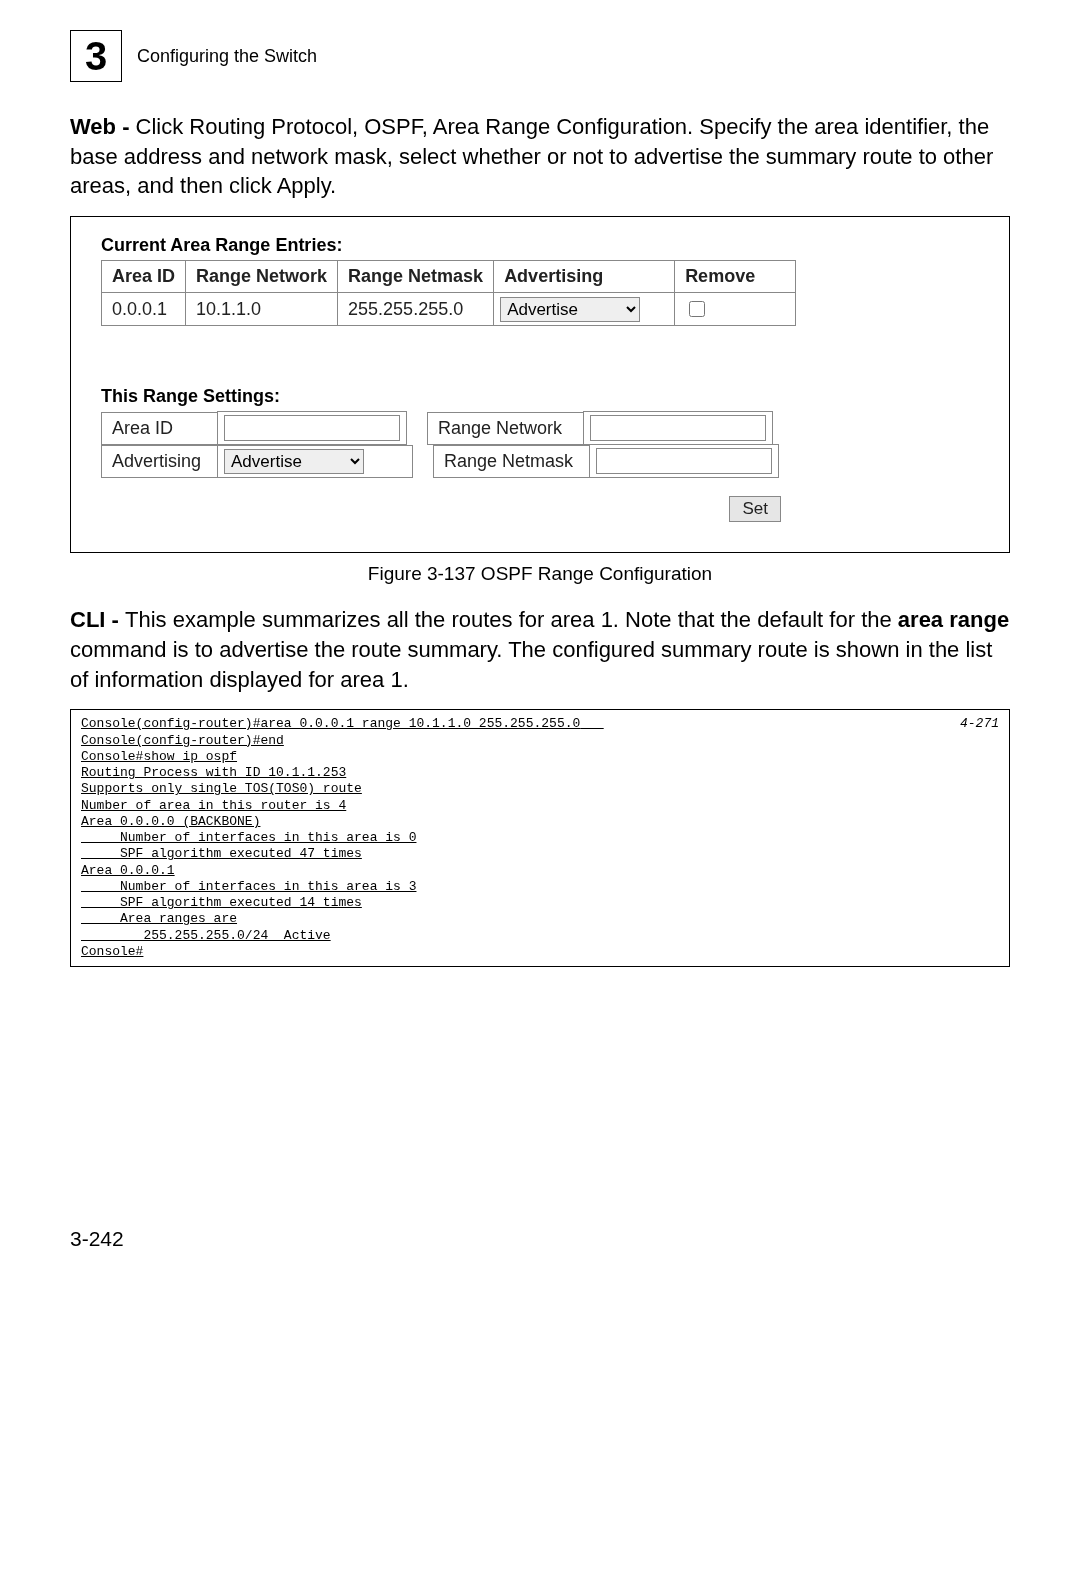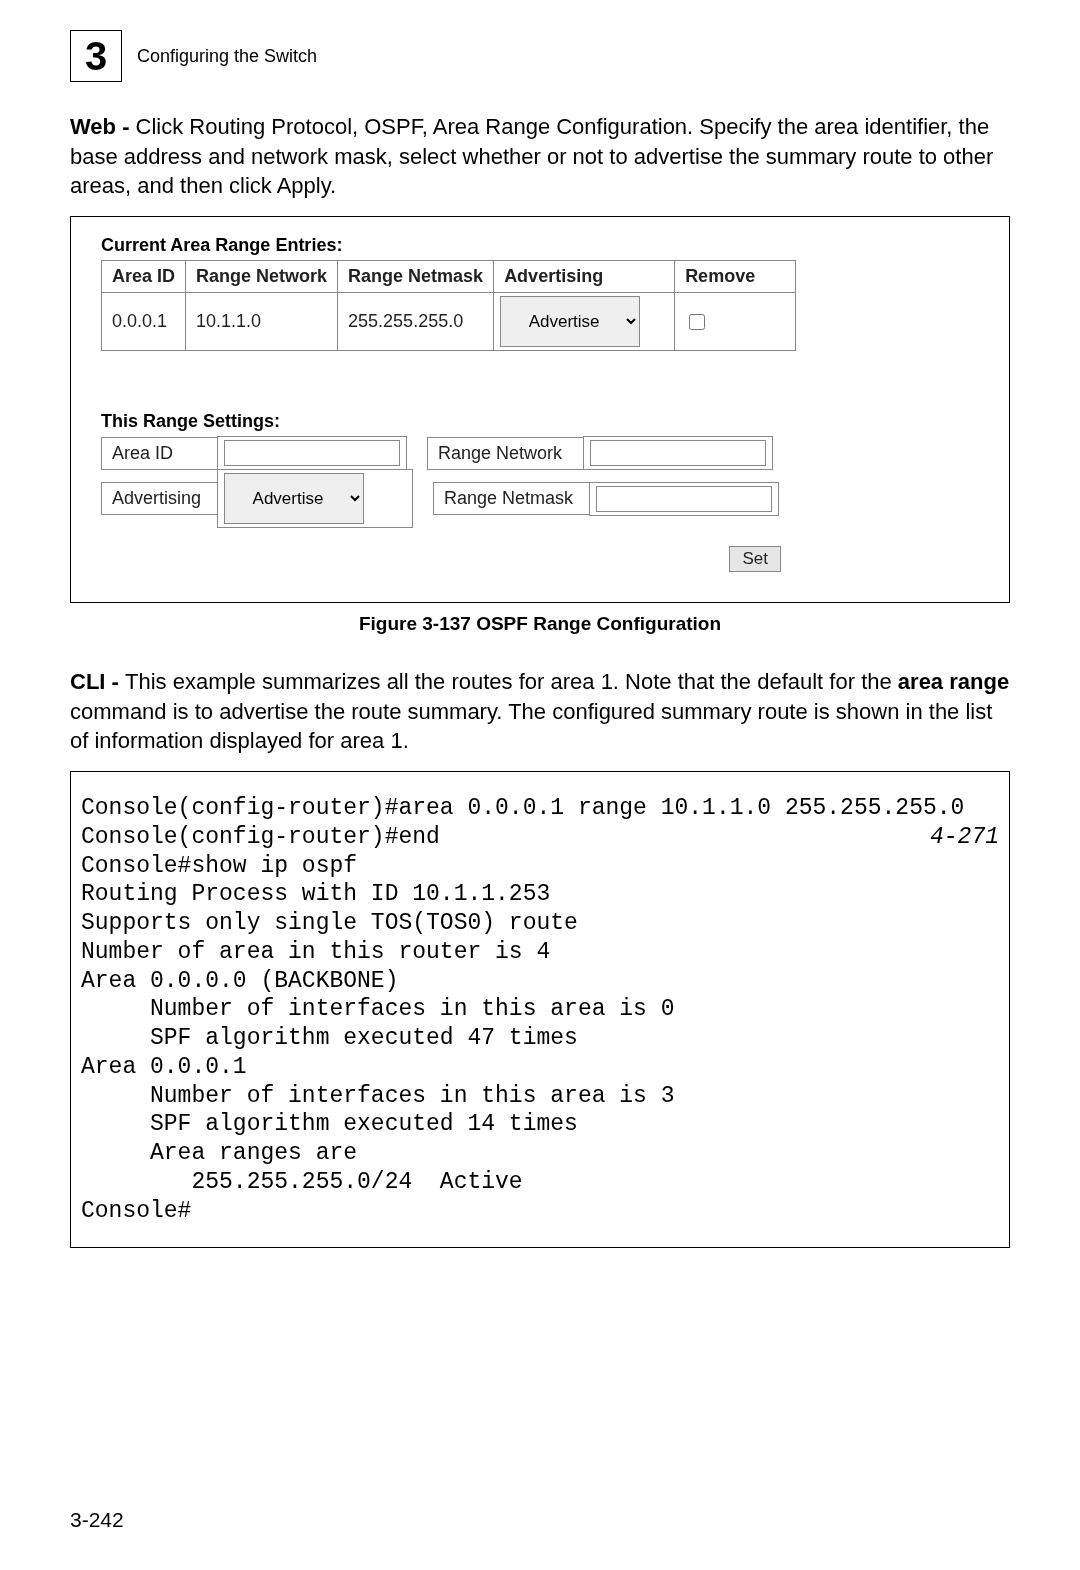--- a/index.html
+++ b/index.html
@@ -73,22 +73,21 @@
   .tbl td.with-select {
     padding: 3px 6px;
   }
   .footer-row td {
     border-top: none;
   }
   .sel {
     font-size: 17px;
     border: 1px solid #888;
     background: #efefef;
-    padding: 14px 2px;
-    text-align: center;
+    padding: 1px 2px;
   }
   .chk {
     width: 16px;
     height: 16px;
     vertical-align: middle;
   }
   .btn {
     font-size: 17px;
     padding: 2px 12px;
     border: 1px solid #888;
@@ -122,31 +121,32 @@
   .settings-row .spacer { border: none; width: 20px; padding: 0; }
   .set-row {
     display: flex;
     justify-content: flex-end;
     width: 680px;
     margin-top: 18px;
   }
   .fig-caption {
     text-align: center;
     font-size: 19px;
-    font-weight: bold;
-    margin: 10px 0 32px 0;
+    font-weight: normal;
+    margin: 10px 0 20px 0;
   }
   .cli-box {
     border: 1px solid #000;
-    padding: 22px 10px;
+    padding: 6px 10px;
     font-family: "Courier New", monospace;
-    font-size: 23px;
+    font-size: 13px;
     line-height: 1.25;
     white-space: pre;
     margin-top: 6px;
+    text-decoration: underline;
   }
   .cli-ref {
     font-style: italic;
     float: right;
   }
   .page-num {
     font-size: 21px;
     margin-top: 260px;
   }
   .remove-btn-cell { text-align: left; }

